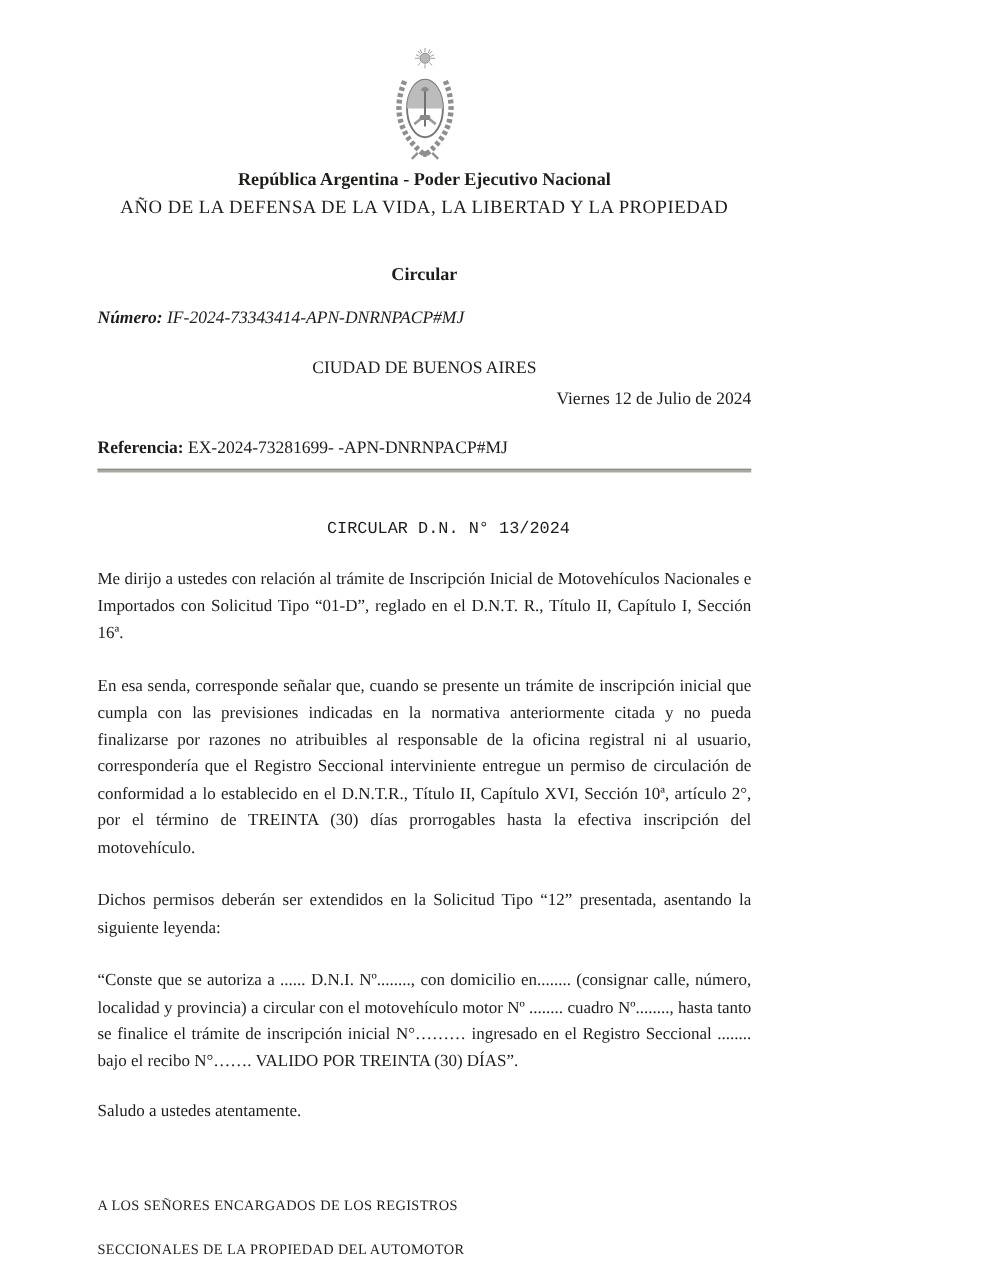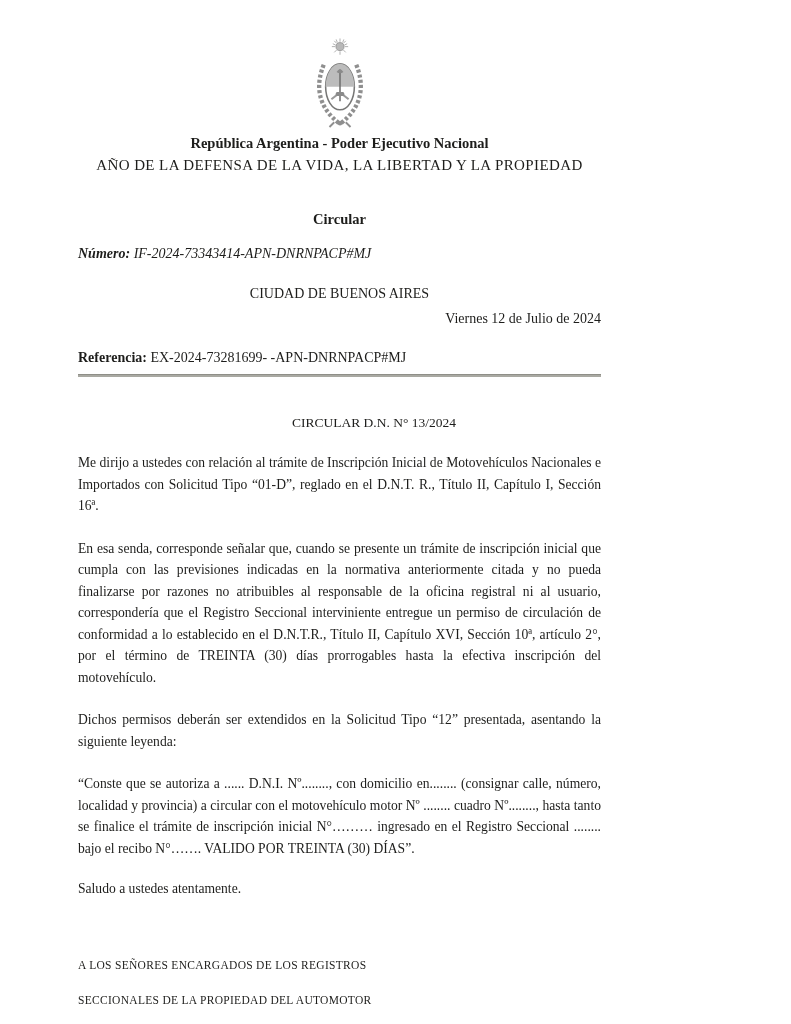--- a/index.html
+++ b/index.html
@@ -35,21 +35,21 @@
   .rule {
     height: 2px;
     background: #a9a9a2;
     border: 0;
     border-top: 1px solid #8f8f88;
     margin: 8px 0 0 0;
   }
 
   
   .circ-num {
-    font-family: Liberation Serif, serif;
+    font-family: Liberation Mono, monospace;
     font-size: 13.5px;
     text-align: right;
     padding-right: 145px;
     margin-top: 38px;
   }
   .salutation {
     font-family: "Liberation Sans", sans-serif;
     font-size: 13.8px;
     margin-top: 18px;
   }

